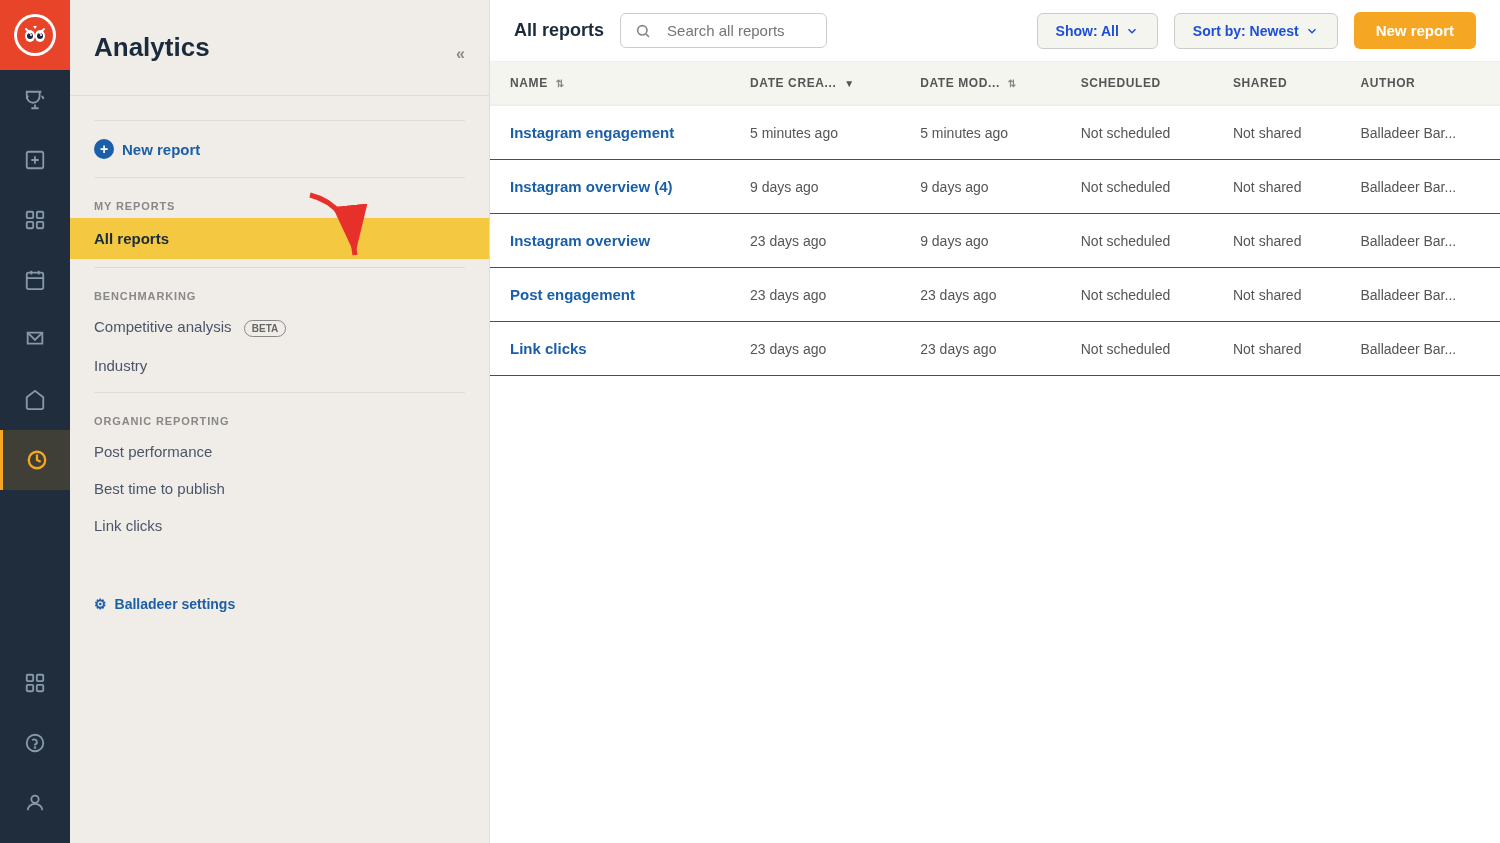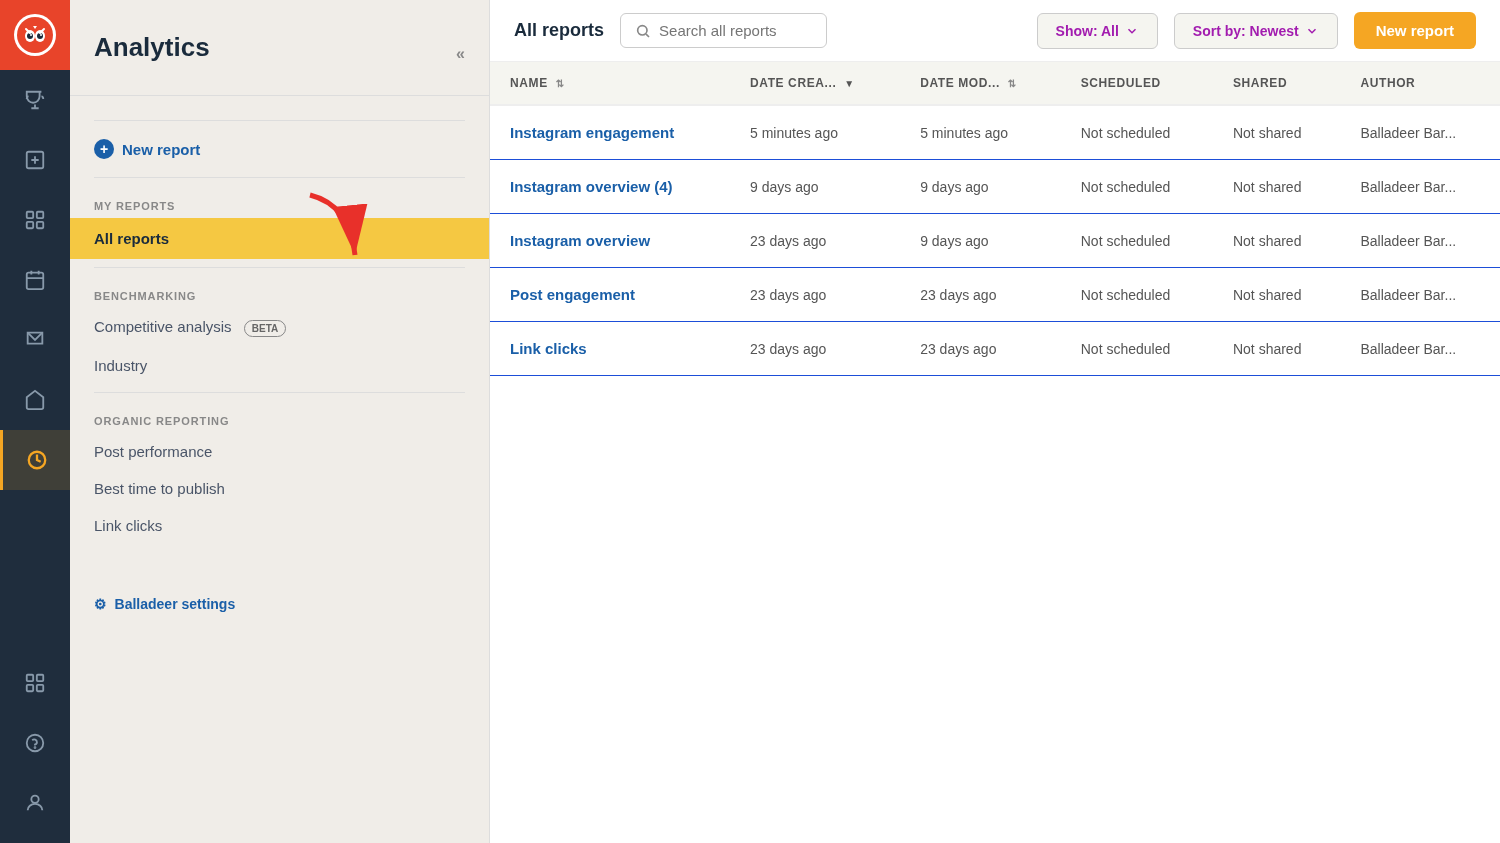--- a/index.html
+++ b/index.html
@@ -163,21 +163,21 @@
       font-weight: 700;
       color: #1a2b3c;
       white-space: nowrap;
     }
     .search-box {
       display: flex;
       align-items: center;
       border: 1.5px solid #ccc;
       border-radius: 6px;
       padding: 8px 14px;
-      gap: 8px;
+      gap: 16px;
       flex: 1;
       max-width: 380px;
       background: white;
     }
     .search-box input {
       border: none;
       outline: none;
       font-size: 15px;
       color: #888;
       width: 100%;
@@ -187,21 +187,21 @@
     .filter-btn {
       display: flex;
       align-items: center;
       gap: 6px;
       padding: 9px 18px;
       border: 1.5px solid #ccc;
       border-radius: 6px;
       background: #f5f5f0;
       font-size: 14px;
       font-weight: 600;
-      color: #a21caf;
+      color: #1d4ed8;
       cursor: pointer;
       white-space: nowrap;
     }
     .new-report-header-btn {
       padding: 10px 22px;
       background: #f5a623;
       color: white;
       font-size: 15px;
       font-weight: 700;
       border: none;

